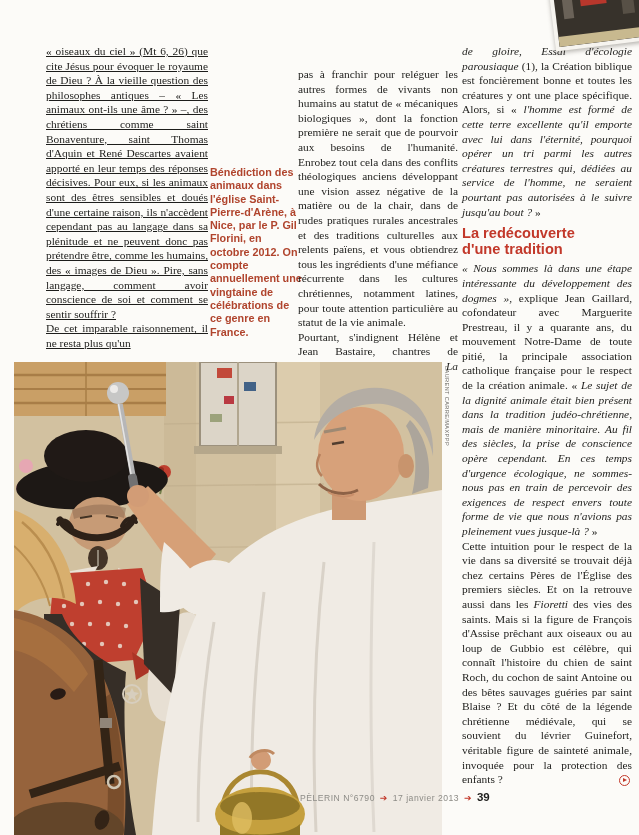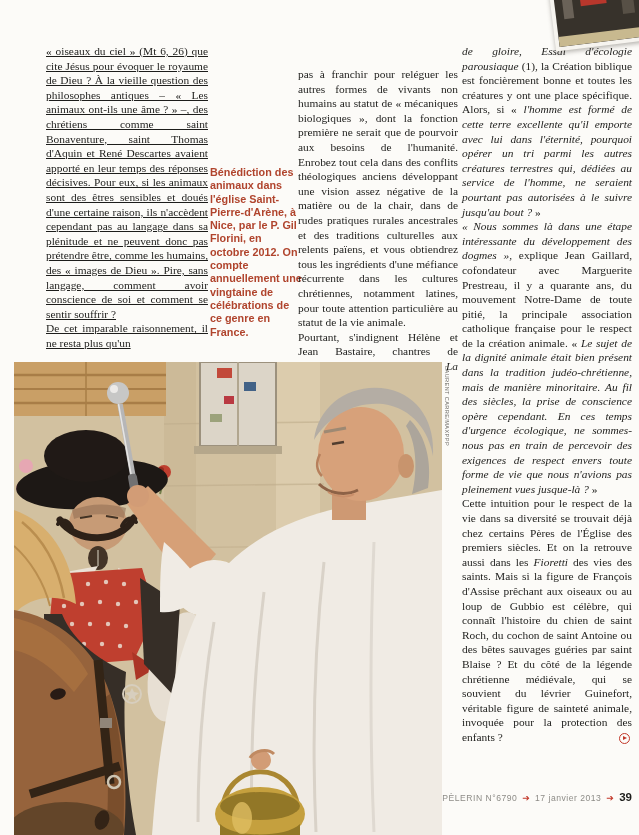--- a/index.html
+++ b/index.html
@@ -49,21 +49,21 @@
   #photo svg{display:block;}
   .photo-credit{
     position:absolute;left:444px;top:366px;height:130px;
     writing-mode:vertical-rl;
     font-family:"Liberation Sans", sans-serif;
     font-size:5.6px;letter-spacing:.4px;color:#6f6d68;
     white-space:nowrap;
   }
   #footer{
     position:absolute;left:300px;top:791px;width:332px;
-    text-align:right;
+    text-align:left;
     font-family:"Liberation Sans", sans-serif;
     font-size:8.6px;letter-spacing:.5px;color:#8d8c87;
     white-space:nowrap;
   }
   #footer .arrow{color:#c2382a;font-size:9px;padding:0 2px;}
   #footer .pagenum{font-weight:bold;font-size:11.5px;color:#1d1d1b;letter-spacing:0;}
   #corner-thumb{
     position:absolute;left:552px;top:-17px;width:86px;height:55px;
     transform:rotate(-7deg);
     background:#f6f4ef;padding:4px;
@@ -88,20 +88,24 @@
 
 <div class="photo-caption">Bénédiction des animaux dans l'église Saint-Pierre-d'Arène, à Nice, par le P. Gil Florini, en octobre 2012. On compte annuellement une vingtaine de célébrations de ce genre en France.</div>
 
 <div class="bodycol" id="col2">
   <p><span>pas à franchir pour reléguer les autres formes de vivants non humains au statut de « mécaniques biologiques », dont la fonction première ne serait que de pourvoir aux besoins de l'humanité. Enrobez tout cela dans des conflits théologiques anciens développant une vision assez négative de la matière ou de la chair, dans de rudes pratiques rurales ancestrales et des traditions culturelles aux relents païens, et vous obtiendrez tous les ingrédients d'une méfiance récurrente dans les cultures chrétiennes, notamment latines, pour toute attention particulière au statut de la vie animale.</span></p>
   <p><span>Pourtant, s'indignent Hélène et Jean Bastaire, chantres de l'écologie chrétienne, dans </span><i>La Terre</i></p>
 </div>
 
 <div class="bodycol" id="col3" style="position:absolute;">
   <p><i>de gloire, Essai d'écologie parousiaque</i><span> (1), la Création biblique est foncièrement bonne et toutes les créatures y ont une place spécifique. Alors, si « </span><i>l'homme est formé de cette terre excellente qu'il emporte avec lui dans l'éternité, pourquoi opérer un tri parmi les autres créatures terrestres qui, dédiées au service de l'homme, ne seraient pourtant pas autorisées à le suivre jusqu'au bout ?</i><span> »</span></p>
+  <h2 class="section-heading">
+    <span>La redécouverte</span>
+    <span>d'une tradition</span>
+  </h2>
   <p><i>« Nous sommes là dans une étape intéressante du développement des dogmes »</i><span>, explique Jean Gaillard, cofondateur avec Marguerite Prestreau, il y a quarante ans, du mouvement Notre-Dame de toute pitié, la principale association catholique française pour le respect de la création animale. « </span><i>Le sujet de la dignité animale était bien présent dans la tradition judéo-chrétienne, mais de manière minoritaire. Au fil des siècles, la prise de conscience opère cependant. En ces temps d'urgence écologique, ne sommes-nous pas en train de percevoir des exigences de respect envers toute forme de vie que nous n'avions pas pleinement vues jusque-là ?</i><span> »</span></p>
   <p><span>Cette intuition pour le respect de la vie dans sa diversité se trouvait déjà chez certains Pères de l'Église des premiers siècles. Et on la retrouve aussi dans les </span><i>Fioretti</i><span> des vies des saints. Mais si la figure de François d'Assise prêchant aux oiseaux ou au loup de Gubbio est célèbre, qui connaît l'histoire du chien de saint Roch, du cochon de saint Antoine ou des bêtes sauvages guéries par saint Blaise ? Et du côté de la légende chrétienne médiévale, qui se souvient du lévrier Guinefort, véritable figure de sainteté animale, invoquée pour la protection des enfants ?</span></p>
   <span class="end-marker"></span>
 </div>
 
 <div id="photo">
   <svg width="428" height="473" viewBox="0 0 428 473">
 
     <rect x="0" y="0" width="428" height="473" fill="#d3c4a4"></rect>
     <rect x="150" y="0" width="32" height="473" fill="#c9b998" opacity="0.6"></rect>

